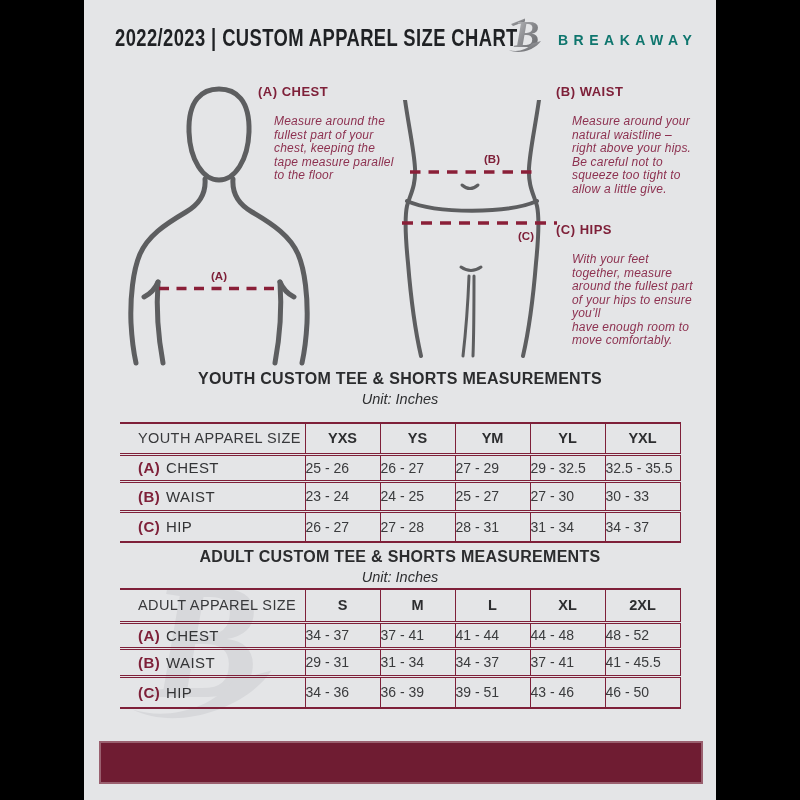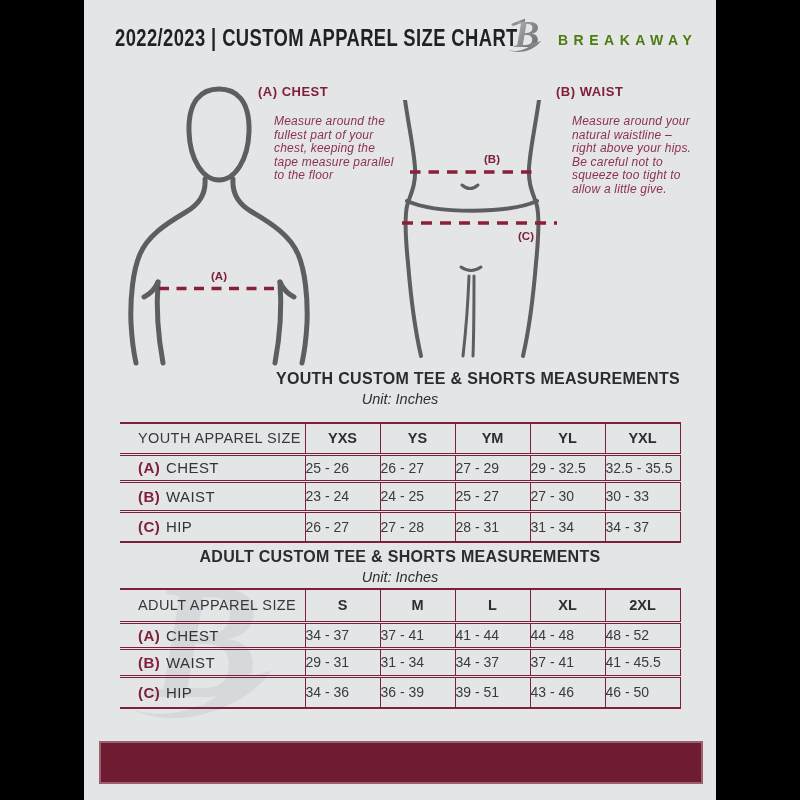--- a/index.html
+++ b/index.html
@@ -26,21 +26,21 @@
   }
   
   .doc-title{
     position:absolute;left:31px;top:25px;
     font-size:23px;font-weight:bold;color:#1f2124;white-space:nowrap;
     transform:scaleX(0.8);transform-origin:left top;letter-spacing:0.5px;
   }
   .brand-logo{position:absolute;left:420px;top:11px;}
   .brand-name{
     position:absolute;left:474px;top:32px;
-    font-size:14px;font-weight:bold;letter-spacing:5.5px;color:#4d7c0f;white-space:nowrap;
+    font-size:14px;font-weight:bold;letter-spacing:5.5px;color:#0f766e;white-space:nowrap;
   }
   
   .fig-upper{position:absolute;left:44px;top:82px;}
   .fig-lower{position:absolute;left:314px;top:100px;}
   .instr{position:absolute;z-index:1;}
   .instr h3{
     margin:0 0 7px 0;font-size:13px;font-weight:bold;
     color:var(--mar);letter-spacing:0.5px;
   }
   .instr p{
@@ -51,21 +51,21 @@
   .instr-b{left:472px;top:84px;width:155px;}
   .instr-c{left:472px;top:222px;width:160px;}
   .diagram-label{font-size:11.5px;font-weight:bold;fill:var(--mar);}
   
   .watermark{position:absolute;left:26px;top:540px;z-index:0;}
   
   .tbl-title{
     position:absolute;left:36px;width:560px;text-align:center;z-index:1;
     font-size:16px;font-weight:bold;letter-spacing:0.3px;color:#2b2c2e;
   }
-  .t-youth{top:370px;text-align:right;}
+  .t-youth{top:370px;}
   .t-adult{top:548px;}
   .tbl-unit{
     position:absolute;left:36px;width:560px;text-align:center;z-index:1;
     font-size:14.5px;font-style:italic;color:#2e2f31;
   }
   .u-youth{top:391px;}
   .u-adult{top:569px;}
   table.size-table{
     position:absolute;left:36px;width:560px;z-index:1;
     border-collapse:collapse;table-layout:fixed;background:transparent;
@@ -173,20 +173,30 @@
     </div>
     <div class="instr instr-b">
       <h3>(B) WAIST</h3>
       <p>Measure around your
 natural waistline –
 right above your hips.
 Be careful not to
 squeeze too tight to
 allow a little give.</p>
     </div>
+    <div class="instr instr-c">
+      <h3>(C) HIPS</h3>
+      <p>With your feet
+together, measure
+around the fullest part
+of your hips to ensure
+you’ll
+have enough room to
+move comfortably.</p>
+    </div>
 
     <div class="tbl-title t-youth">YOUTH CUSTOM TEE &amp; SHORTS MEASUREMENTS</div>
     <div class="tbl-unit u-youth">Unit: Inches</div>
     <table class="size-table youth">
       <colgroup>
           <col class="c-label">
           <col class="c-size">
           <col class="c-size">
           <col class="c-size">
           <col class="c-size">

